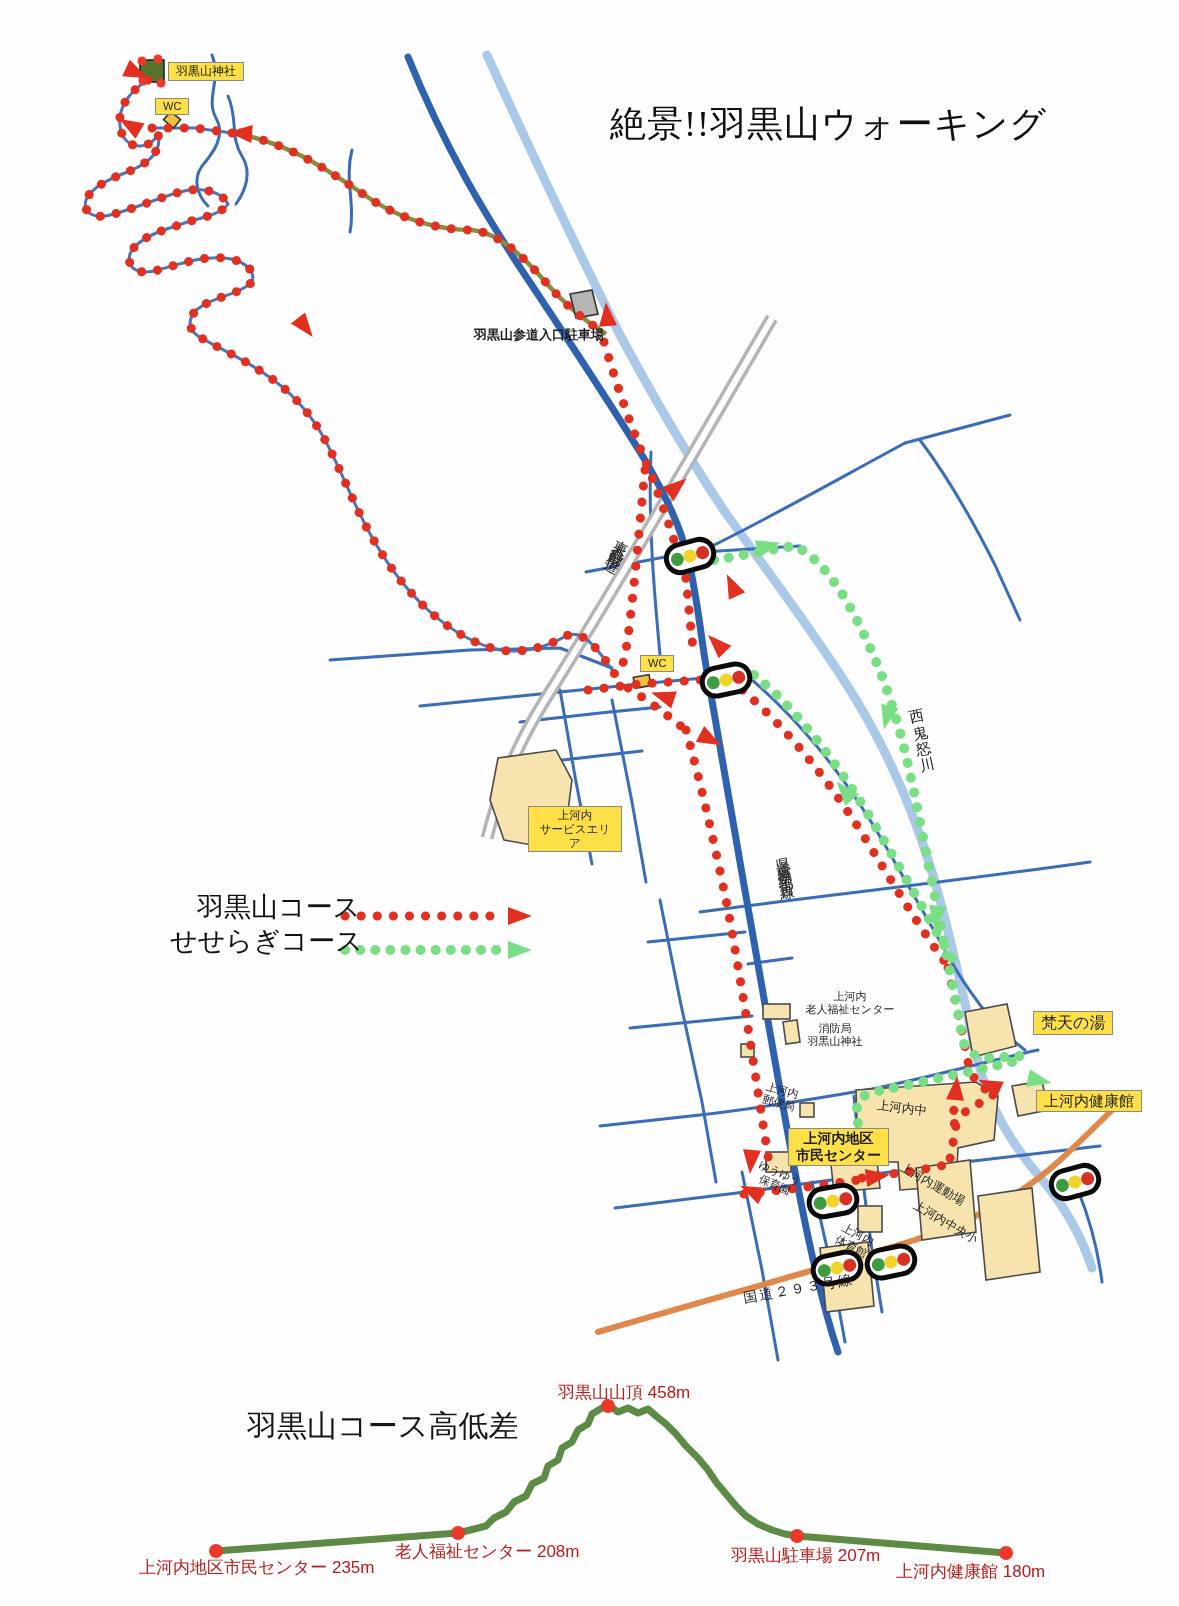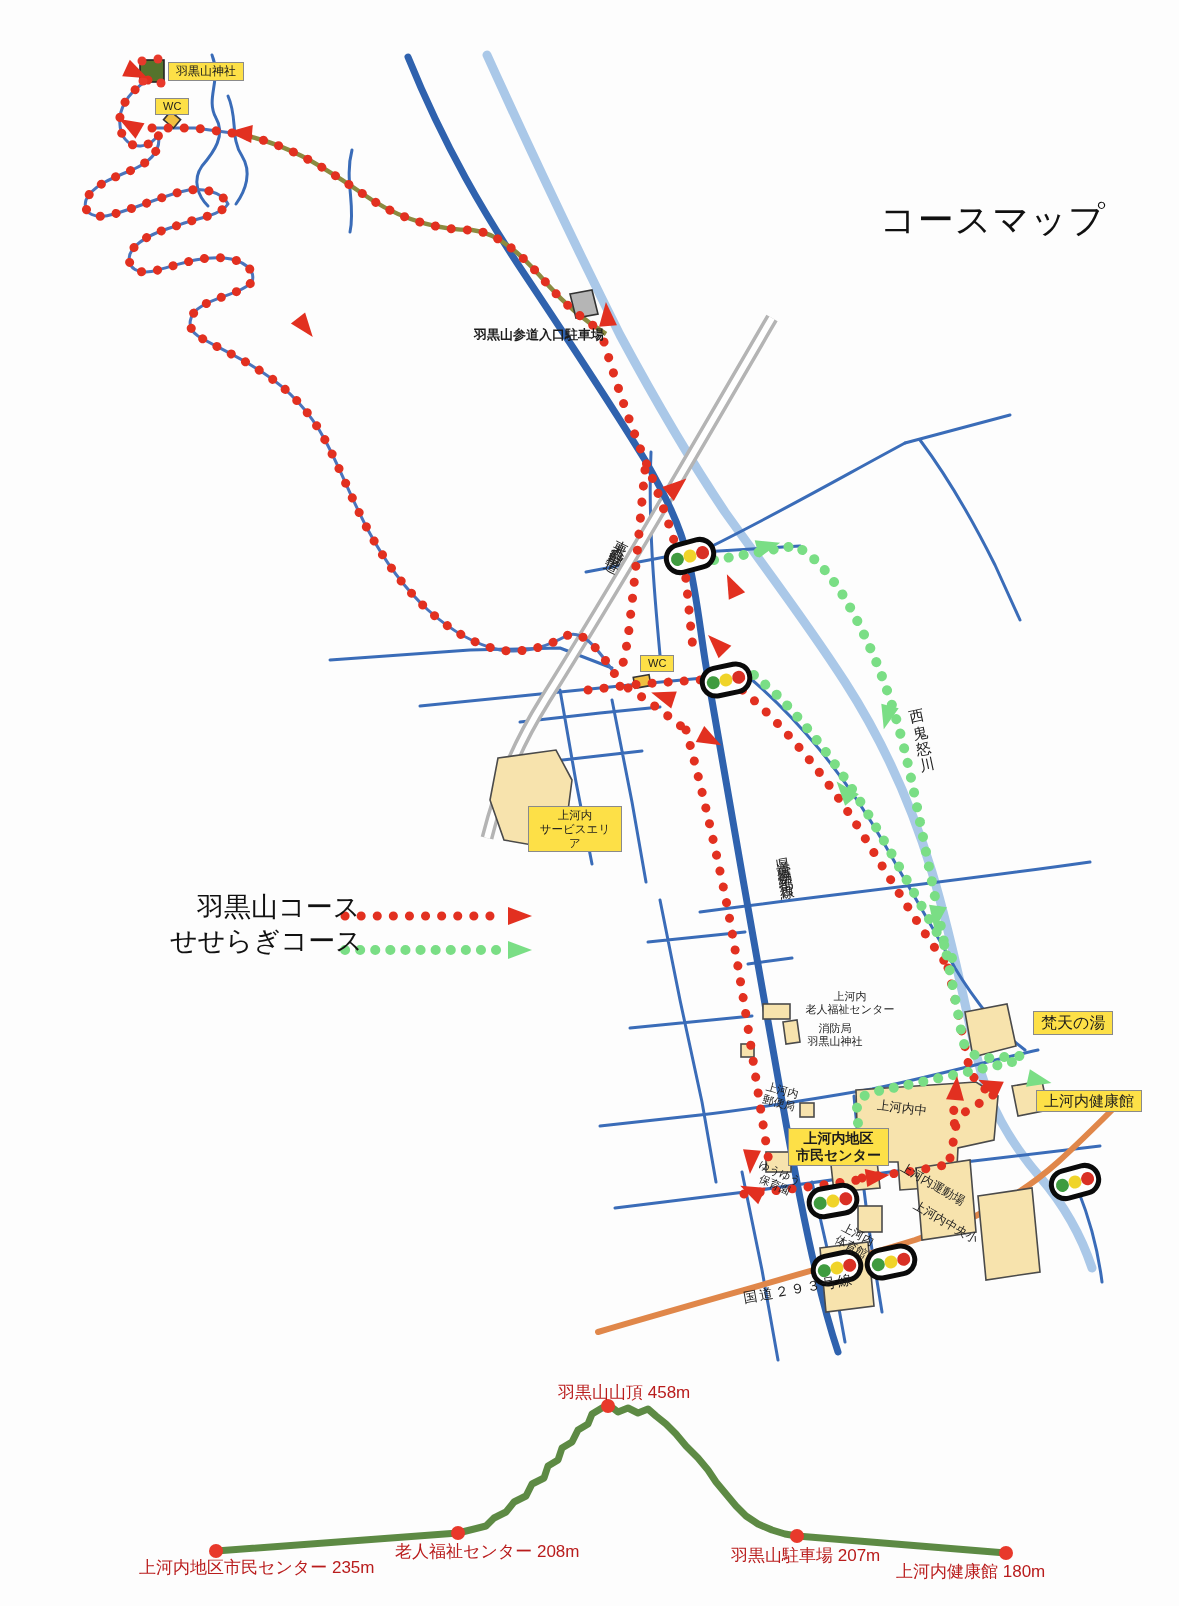--- a/index.html
+++ b/index.html
@@ -211,21 +211,21 @@
   <g>
     <path class="prof" d="M216 1551 L458 1533 L486 1526 L494 1518 L506 1512 L514 1502 L526 1496 L532 1484 L544 1478 L548 1466 L558 1460 L562 1448 L572 1442 L578 1430 L588 1424 L592 1414 L602 1408 L609 1405 L618 1412 L628 1408 L638 1413 L648 1409 L656 1416 L666 1424 L676 1434 L686 1446 L698 1458 L708 1470 L716 1482 L726 1494 L736 1506 L746 1516 L758 1524 L772 1530 L785 1534 L797 1536 L1006 1553"></path>
     <circle class="pdot" cx="216" cy="1551" r="7"></circle>
     <circle class="pdot" cx="458" cy="1533" r="7"></circle>
     <circle class="pdot" cx="608" cy="1406" r="7"></circle>
     <circle class="pdot" cx="797" cy="1536" r="7"></circle>
     <circle class="pdot" cx="1006" cy="1553" r="7"></circle>
   </g>
 </svg>
 
-<div class="title" style="left:610px;top:196px;width:496px;text-align:right">コースマップ</div>
+<div class="title" style="left:610px;top:100px">絶景!!羽黒山ウォーキング</div>
 
 <div class="legend-t" style="left:197px;top:889px">羽黒山コース</div>
 <div class="legend-t" style="left:170px;top:923px">せせらぎコース</div>
 
 <div class="lbl box" style="left:168px;top:62px;font-size:12px">羽黒山神社</div>
 <div class="lbl box" style="left:155px;top:98px;font-size:11px">WC</div>
 <div class="lbl" style="left:474px;top:327px;font-size:13px;font-weight:700">羽黒山参道入口駐車場</div>
 
 <div class="vlabel" style="left:620px;top:526px;font-size:15px;letter-spacing:4px;transform:rotate(26deg)">東北自動車道</div>
 <div class="vlabel" style="left:903px;top:700px;font-size:15px;letter-spacing:16px;transform:rotate(-12deg)">西鬼怒川</div>
@@ -247,20 +247,21 @@
 <div class="lbl box ctr" style="left:788px;top:1128px;font-size:14px;font-weight:600">上河内地区
 市民センター</div>
 <div class="lbl ctr" style="left:762px;top:1158px;font-size:11px;transform:rotate(24deg);transform-origin:left top">ゆうゆう
 保育園</div>
 <div class="lbl" style="left:905px;top:1160px;font-size:12px;transform:rotate(30deg);transform-origin:left top">上河内運動場</div>
 <div class="lbl" style="left:918px;top:1198px;font-size:12px;transform:rotate(30deg);transform-origin:left top">上河内中央小</div>
 <div class="lbl ctr" style="left:846px;top:1220px;font-size:11.5px;transform:rotate(28deg);transform-origin:left top">上河内
 体育館</div>
 <div class="lbl" style="left:742px;top:1290px;font-size:14px;letter-spacing:2px;transform:rotate(-10deg);transform-origin:left top">国道２９３号線</div>
 
+<div class="elev-title" style="left:247px;top:1406px">羽黒山コース高低差</div>
 
 <div class="elev-lbl" style="left:139px;top:1556px">
   <span>上河内地区市民センター</span>
   <span>235m</span>
 </div>
 <div class="elev-lbl" style="left:395px;top:1540px">
   <span>老人福祉センター</span>
   <span>208m</span>
 </div>
 <div class="elev-lbl" style="left:558px;top:1381px">

